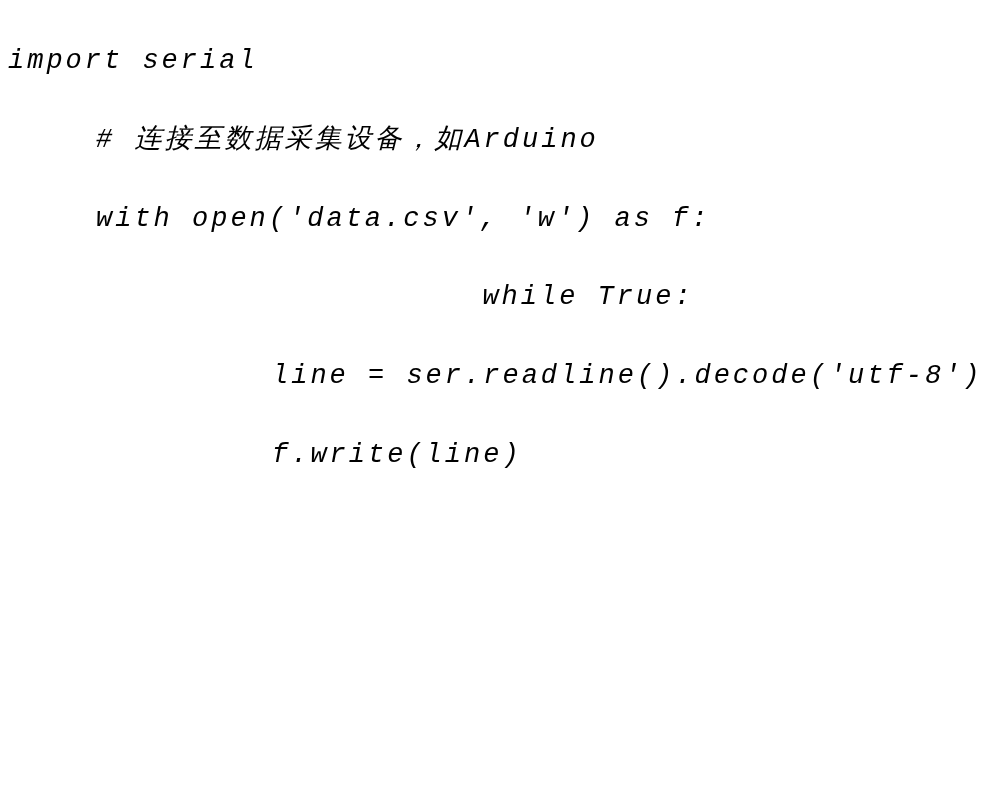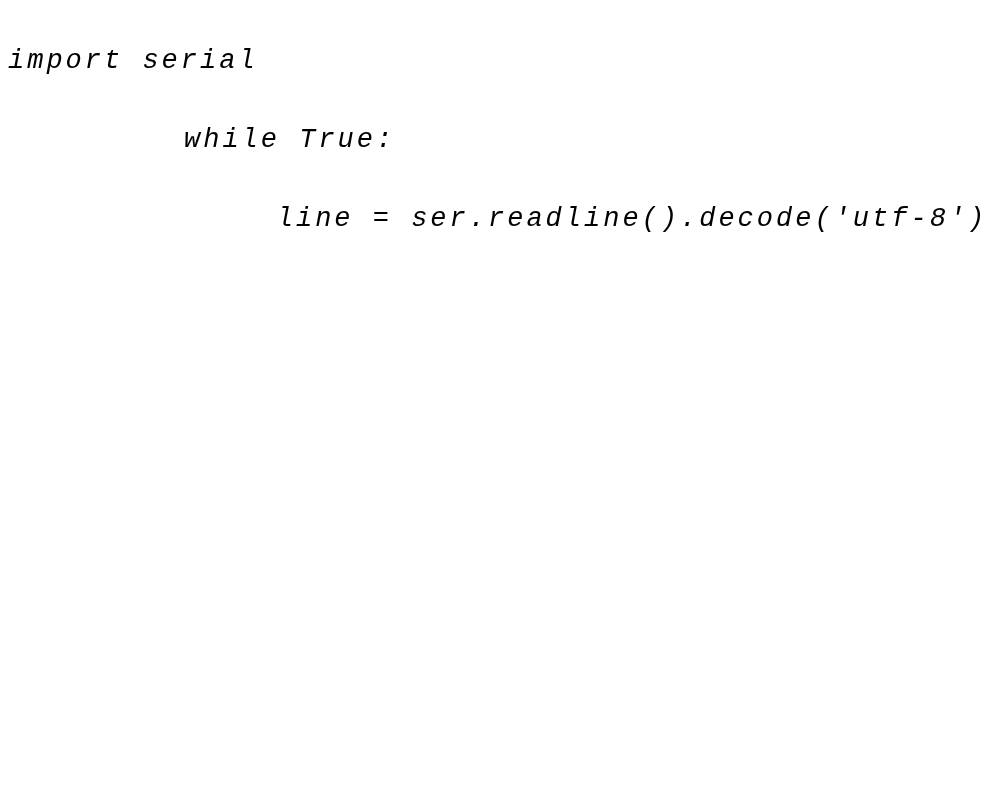--- a/index.html
+++ b/index.html
@@ -21,27 +21,30 @@
     }
     .code-line {
       white-space: pre;
       display: block;
     }
     .indent-1 {
       padding-left: 88px;
     }
     .indent-2 {
       padding-left: 176px;
+      text-align: center;
     }
     .indent-3 {
       padding-left: 264px;
-      text-align: center;
     }
   </style>
 </head>
 <body>
 
 <div>
   <span class="code-line">import serial</span>
   <span class="code-line"></span>
+  <span class="code-line indent-1"># 连接至数据采集设备，如Arduino</span>
+  <span class="code-line indent-1">with open('data.csv', 'w') as f:</span>
   <span class="code-line indent-2">while True:</span>
   <span class="code-line indent-3">line = ser.readline().decode('utf-8')</span>
+  <span class="code-line indent-3">f.write(line)</span>
 </div>
 
 </body></html>

